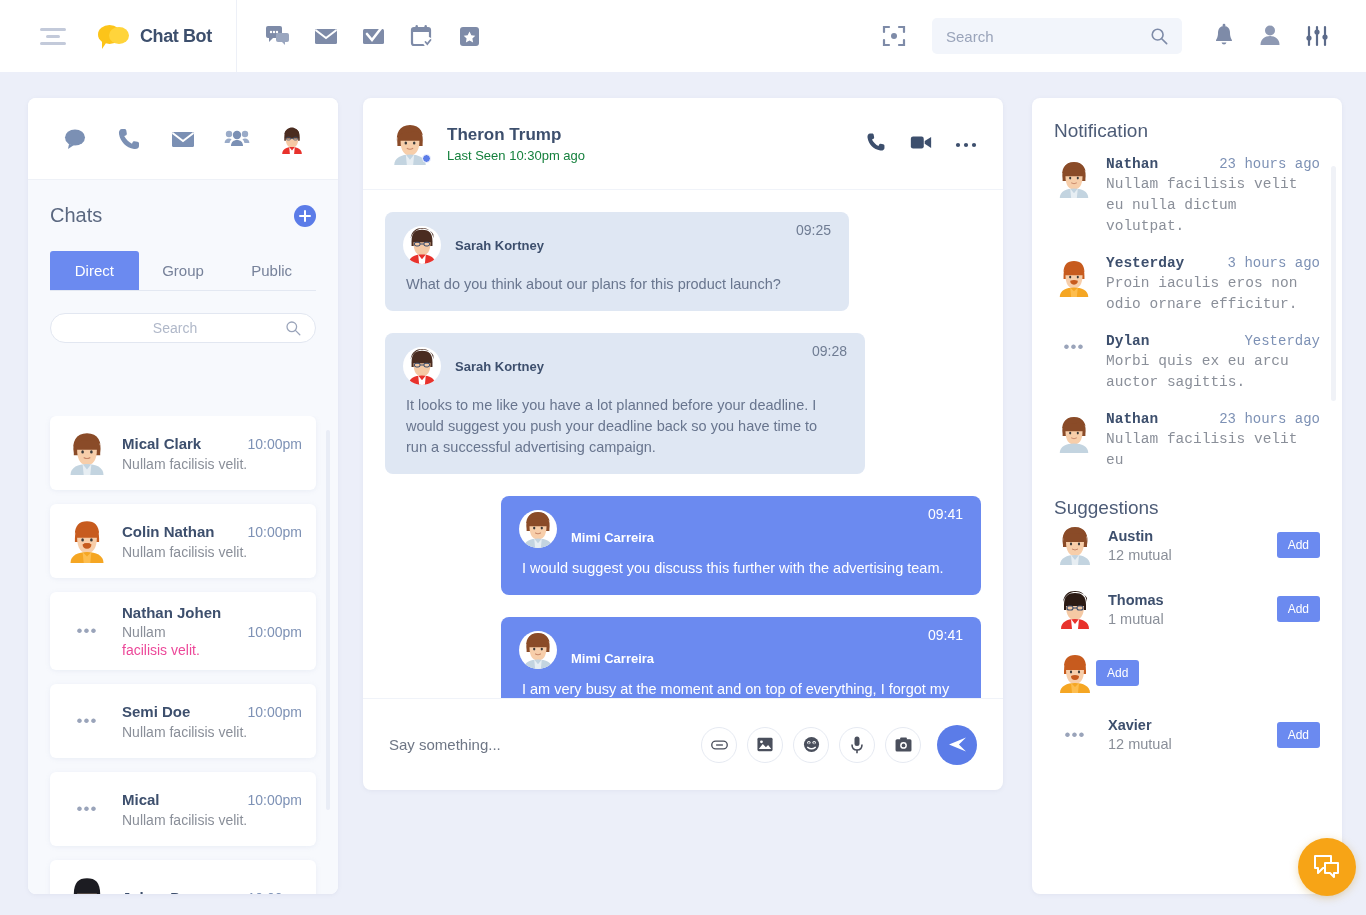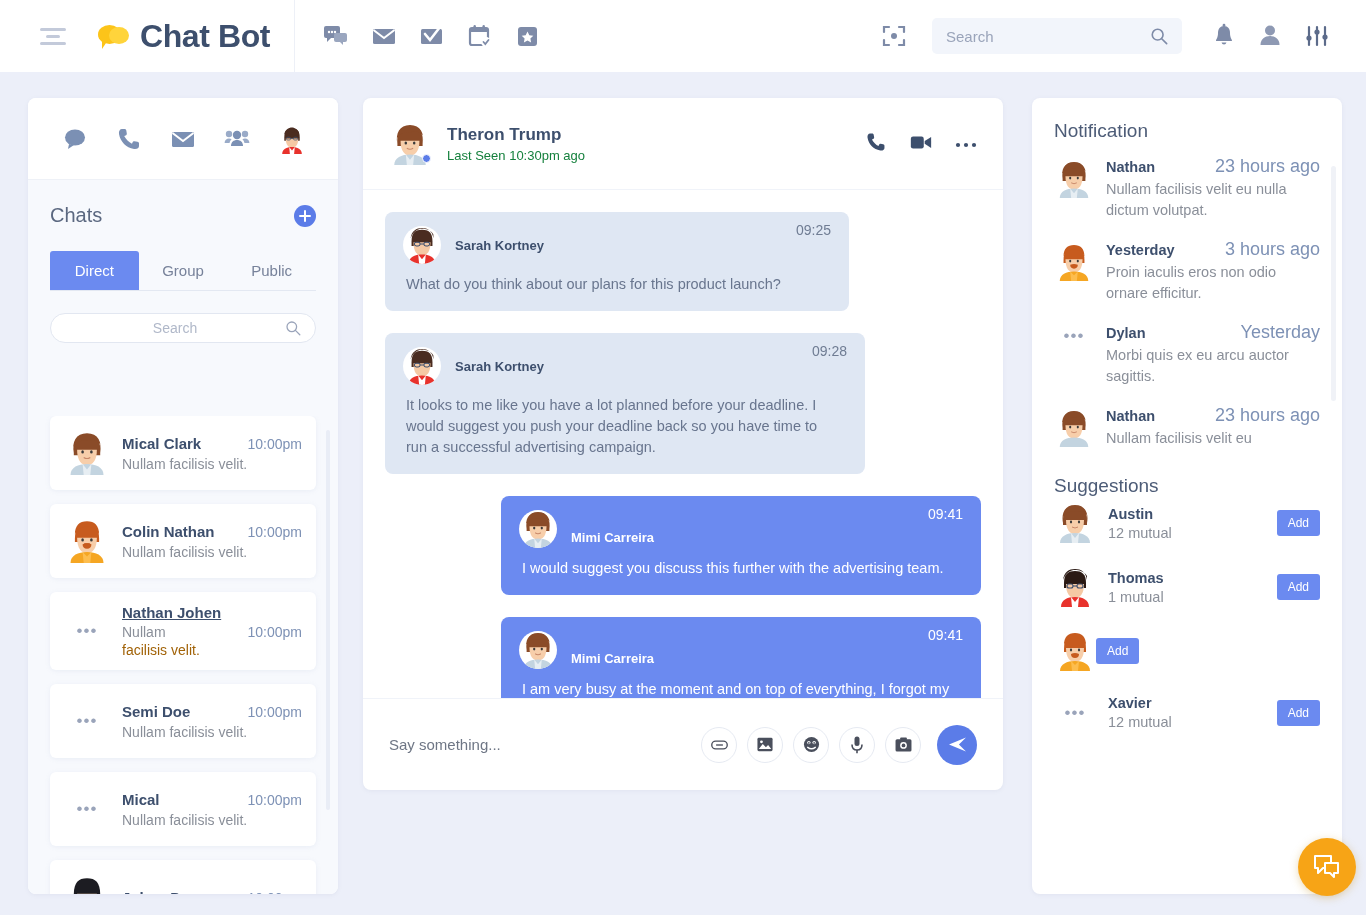--- a/index.html
+++ b/index.html
@@ -32,21 +32,21 @@
   }
   .brand-bubble .b2 {
     position: absolute; left: 11px; top: 4px; width: 20px; height: 17px;
     background: #ffd43b; border-radius: 50%;
   }
   .brand-bubble .tail {
     position: absolute; left: 4px; top: 17px; width: 0; height: 0;
     border-left: 6px solid #fcc419; border-bottom: 9px solid transparent;
   }
   .brand-title {
-    font-size: 32px; font-weight: bold; color: #3d4f6d; margin-left: 10px;
+    font-size: 18px; font-weight: bold; color: #3d4f6d; margin-left: 10px;
     letter-spacing: -0.4px;
   }
   .topbar-divider {
     width: 1px; height: 72px; background: #edf0f7; margin-left: 24px;
   }
   .topbar-icons { display: flex; align-items: center; gap: 22px; margin-left: 28px; }
   .tbicon { width: 26px; height: 26px; cursor: pointer; }
   .tbicon svg { display: block; }
 
   .topbar-right {
@@ -119,24 +119,24 @@
     min-height: 74px; cursor: pointer;
   }
   .chat-avatar { width: 46px; flex-shrink: 0; display: flex; justify-content: center; }
   .chat-avatar .dots { color: #9aa4ba; font-size: 17px; letter-spacing: 1px; }
   .chat-meta { flex: 1; margin-left: 12px; min-width: 0; }
   .chat-row1 { display: flex; align-items: baseline; }
   .chat-name { font-size: 15px; font-weight: bold; color: #3d4f6d; }
   .chat-time { font-size: 14px; color: #7d91b5; margin-left: auto; padding-left: 6px; }
   .chat-msg { font-size: 14px; color: #8a8f99; margin-top: 4px; }
   .chat-item.wrapmode .chat-meta { display: block; }
-  .chat-item.wrapmode .chat-name { display: block; text-decoration: underline; }
+  .chat-item.wrapmode .chat-name { display: block; }
   .chat-item.wrapmode .chat-line2 { display: flex; align-items: baseline; margin-top: 3px; }
   .chat-item.wrapmode .chat-line2 .chat-time { margin-left: auto; }
-  .chat-item.wrapmode .chat-line3 { font-size: 14px; color: #a16207; margin-top: 2px; }
+  .chat-item.wrapmode .chat-line3 { font-size: 14px; color: #ec4899; margin-top: 2px; }
 
   .side-scrollbar {
     position: absolute; right: 8px; top: 250px; width: 4px; height: 380px;
     background: #e9edf6; border-radius: 2px;
   }
 
   
   #chat-panel { left: 363px; top: 98px; width: 640px; height: 692px; display: flex; flex-direction: column; }
   .chat-header {
     height: 92px; display: flex; align-items: center; padding: 0 26px;
@@ -199,24 +199,24 @@
     margin-left: 6px;
   }
 
   
   #right-panel { left: 1032px; top: 98px; width: 310px; height: 796px; overflow: hidden; }
   .rp-title { font-size: 19px; color: #4d5c77; padding: 22px 22px 0 22px; }
   .notif-list { padding: 14px 22px 0 22px; }
   .notif-item { display: flex; margin-bottom: 18px; }
   .notif-avatar { width: 40px; flex-shrink: 0; display: flex; justify-content: center; align-items: flex-start; padding-top: 4px; }
   .notif-avatar .dots { color: #9aa4ba; font-size: 17px; letter-spacing: 1px; }
-  .notif-body { flex: 1; margin-left: 12px; }
+  .notif-body { flex: 1; margin-left: 12px; font-family: Liberation Mono, monospace; }
   .notif-row1 { display: flex; align-items: baseline; }
   .notif-name { font-size: 14.5px; font-weight: bold; color: #3d4f6d; }
-  .notif-time { font-size: 18px; color: #7d91b5; margin-left: auto; }
+  .notif-time { font-size: 14px; color: #7d91b5; margin-left: auto; }
   .notif-text { font-size: 14.5px; color: #8a8f99; line-height: 21px; margin-top: 2px; }
 
   .sugg-list { padding: 6px 22px 0 22px; }
   .sugg-item { display: flex; align-items: center; margin-bottom: 24px; }
   .sugg-avatar { width: 42px; flex-shrink: 0; display: flex; justify-content: center; }
   .sugg-avatar .dots { color: #9aa4ba; font-size: 17px; letter-spacing: 1px; }
   .sugg-body { flex: 1; margin-left: 12px; }
   .sugg-name { font-size: 14.5px; font-weight: bold; color: #3d4f6d; }
   .sugg-mutual { font-size: 14.5px; color: #8a8f99; margin-top: 3px; }
   .add-btn {

